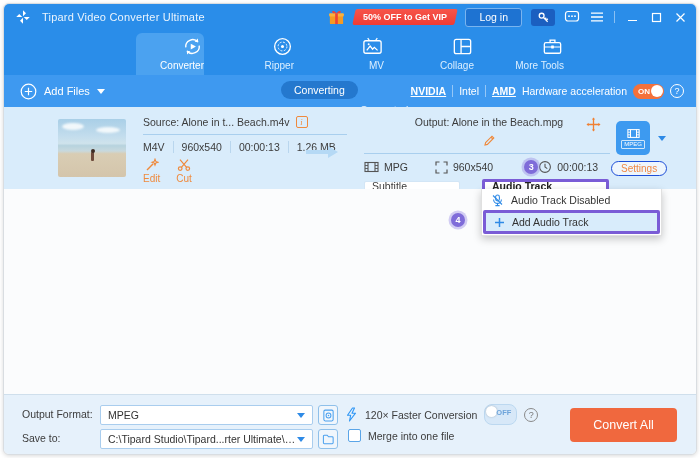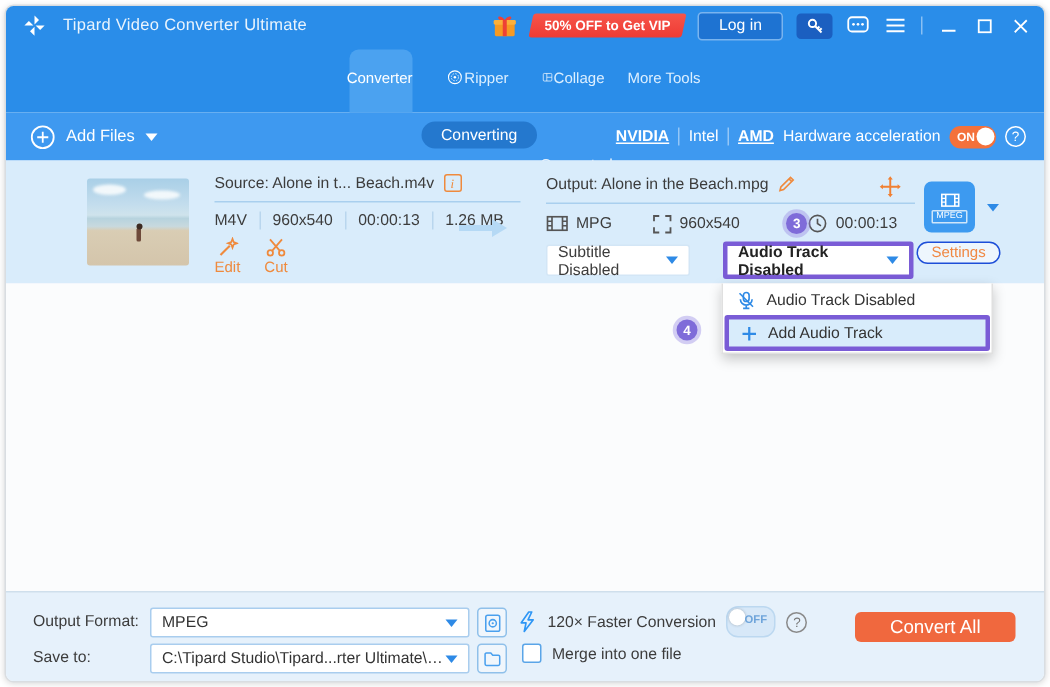--- a/index.html
+++ b/index.html
@@ -19,21 +19,21 @@
     padding:3px 9px;transform:skewX(-12deg);border-radius:2px;white-space:nowrap;}
   .badge>span{display:inline-block;transform:skewX(12deg);}
   .btn-login{background:#1e73d2;border:1px solid #79b4ef;color:#fff;font-size:10.5px;
     padding:2px 13px;border-radius:3px;line-height:13px;}
   .keybtn{background:#1b5fc0;border-radius:3px;width:24px;height:17px;display:flex;align-items:center;justify-content:center;}
   .ic16{width:16px;height:16px;display:block;}
   .sep-v{width:1px;height:12px;background:rgba(255,255,255,.45);}
   .winctl{display:flex;align-items:center;gap:13px;margin-left:3px;margin-right:2px;}
   
   .tabbar{height:45px;background:#2a8de9;display:flex;justify-content:center;align-items:flex-end;gap:22px;flex:0 0 auto;}
-  .tab{width:42px;height:42px;display:flex;flex-direction:row;align-items:center;justify-content:flex-end;
+  .tab{width:68px;height:42px;display:flex;flex-direction:column;align-items:flex-end;justify-content:flex-end;
     padding-bottom:4px;border-radius:6px 6px 0 0;color:#dcefff;}
   .tab.active{background:#4ba2f0;color:#fff;}
   .tab svg{width:23px;height:23px;margin-bottom:2px;}
   .tab-label{font-size:10px;white-space:nowrap;}
   
   .toolbar{height:32px;background:#3e99f0;position:relative;flex:0 0 auto;color:#fff;}
   .addfiles{position:absolute;left:16px;top:0;height:32px;display:flex;align-items:center;gap:7px;font-size:11px;}
   .pill{position:absolute;left:277px;top:6px;background:#2478ce;border-radius:10px;color:#fff;
     font-size:10.5px;padding:3px 13px;}
   .converted{position:absolute;left:356px;top:9px;font-size:10.5px;color:#eaf4fd;margin-top:20px;}
@@ -56,21 +56,21 @@
   .infoic{width:12px;height:12px;border:1px solid #ef8a3d;border-radius:2px;color:#ef8a3d;font-size:8.5px;
     display:flex;align-items:center;justify-content:center;font-style:italic;font-family:"Liberation Serif",serif;}
   .hdiv{height:1px;background:#a9cfee;margin:6px 0 6px 0;}
   .meta{display:flex;align-items:center;font-size:10.5px;gap:8px;white-space:nowrap;}
   .meta .m{padding-right:8px;border-right:1px solid #b9d6ee;}
   .meta .m:last-child{border-right:none;}
   .editcut{display:flex;gap:16px;margin-top:5px;}
   .ocbtn{display:flex;flex-direction:column;align-items:center;gap:1px;font-size:10px;color:#ef8a3d;}
   .arrow{position:absolute;left:300px;top:38px;width:36px;height:14px;}
   .outblock{position:absolute;left:360px;top:9px;width:250px;}
-  .outline1{display:flex;align-items:center;gap:6px;font-size:10.5px;}
+  .outline1{display:flex;align-items:center;gap:6px;font-size:10.5px;flex-direction:column;}
   .moveic{position:absolute;left:222px;top:1px;}
   .outmeta{display:flex;align-items:center;font-size:10.5px;gap:5px;white-space:nowrap;margin-top:1px;}
   .step{width:14px;height:14px;border-radius:50%;background:#7f6cd9;color:#fff;font-size:9px;font-weight:bold;
     display:flex;align-items:center;justify-content:center;box-shadow:0 0 0 2.5px rgba(150,135,228,.4);z-index:2;}
   .selrow{position:relative;height:26px;margin-top:7px;}
   .sel{position:absolute;background:#fff;border:1px solid #d3e6f6;border-radius:2px;height:21px;
     display:flex;align-items:center;font-size:10.5px;color:#3c3c3c;padding:0 7px;justify-content:space-between;}
   .sel .caret{width:0;height:0;border-left:4px solid transparent;border-right:4px solid transparent;border-top:5px solid #2e8ae6;}
   .sel.purple{border:3px solid #7a5cd6;height:25px;top:-2px;font-weight:bold;color:#222;}
   .profileblk{position:absolute;left:612px;top:14px;width:72px;}
@@ -97,21 +97,21 @@
   .iconbox{position:absolute;width:20px;height:20px;border:1px solid #8fc0ea;border-radius:3px;
     display:flex;align-items:center;justify-content:center;background:rgba(255,255,255,.4);}
   .fastrow{position:absolute;left:341px;top:9px;display:flex;align-items:center;gap:7px;font-size:10.5px;}
   .toggle-off{width:33px;height:21px;border-radius:8px;background:#d7e8f8;border:1px solid #bcd8f0;position:relative;}
   .toggle-off .txt{position:absolute;right:5px;top:3px;font-size:7.5px;color:#6ea4da;font-weight:bold;}
   .toggle-off .knob{position:absolute;left:1px;top:1px;width:11px;height:11px;border-radius:50%;background:#fff;box-shadow:0 0 2px rgba(0,0,0,.25);}
   .helpg{width:14px;height:14px;border:1.2px solid #8a8a8a;border-radius:50%;display:flex;align-items:center;
     justify-content:center;font-size:9px;color:#777;}
   .mergerow{position:absolute;left:344px;top:34px;display:flex;align-items:center;gap:7px;font-size:10.5px;}
   .checkbox{width:13px;height:13px;background:#fff;border:1px solid #5aa5e8;border-radius:2px;}
-  .convertall{position:absolute;left:566px;top:13px;width:107px;height:20px;background:#f0683e;border-radius:4px;
+  .convertall{position:absolute;left:566px;top:13px;width:107px;height:34px;background:#f0683e;border-radius:4px;
     color:#fff;font-size:12.5px;display:flex;align-items:center;justify-content:center;}
 </style>
 </head>
 <body>
 
 <div class="window">
 
   <header class="titlebar">
     <svg class="logo" viewBox="0 0 24 24">
       <g fill="#ffffff">
@@ -175,20 +175,29 @@
     <div class="tab">
       <svg viewBox="0 0 24 24">
         <circle cx="12" cy="12" r="8.2" fill="none" stroke="#fff" stroke-width="1.4"></circle>
         <circle cx="12" cy="12" r="4.6" fill="none" stroke="#fff" stroke-width="1" stroke-dasharray="2 1.6"></circle>
         <circle cx="12" cy="12" r="1.6" fill="#fff"></circle>
       </svg>
       <span class="tab-label">Ripper</span>
     </div>
     <div class="tab">
       <svg viewBox="0 0 24 24">
+        <rect x="3" y="6" width="18" height="13" rx="2" fill="none" stroke="#fff" stroke-width="1.4"></rect>
+        <path d="M9 6 L7 3.2 M15 6 L17 3.2" stroke="#fff" stroke-width="1.3" fill="none"></path>
+        <path d="M6 16 l3.5-4.5 2.6 3.3 1.8-2 3.4 3.2" fill="none" stroke="#fff" stroke-width="1.3"></path>
+        <circle cx="8" cy="9.6" r="1" fill="#fff"></circle>
+      </svg>
+      <span class="tab-label">MV</span>
+    </div>
+    <div class="tab">
+      <svg viewBox="0 0 24 24">
         <rect x="3.5" y="4.5" width="17" height="15" rx="2" fill="none" stroke="#fff" stroke-width="1.4"></rect>
         <path d="M10.5 4.5 v15 M10.5 12 h10" stroke="#fff" stroke-width="1.4" fill="none"></path>
       </svg>
       <span class="tab-label">Collage</span>
     </div>
     <div class="tab">
       <svg viewBox="0 0 24 24">
         <rect x="3.5" y="8" width="17" height="11" rx="1.6" fill="none" stroke="#fff" stroke-width="1.4"></rect>
         <path d="M9.5 8 V5.4 h5 V8" fill="none" stroke="#fff" stroke-width="1.4"></path>
         <path d="M3.5 12.5 h7 M13.5 12.5 h7" stroke="#fff" stroke-width="1.2"></path>

